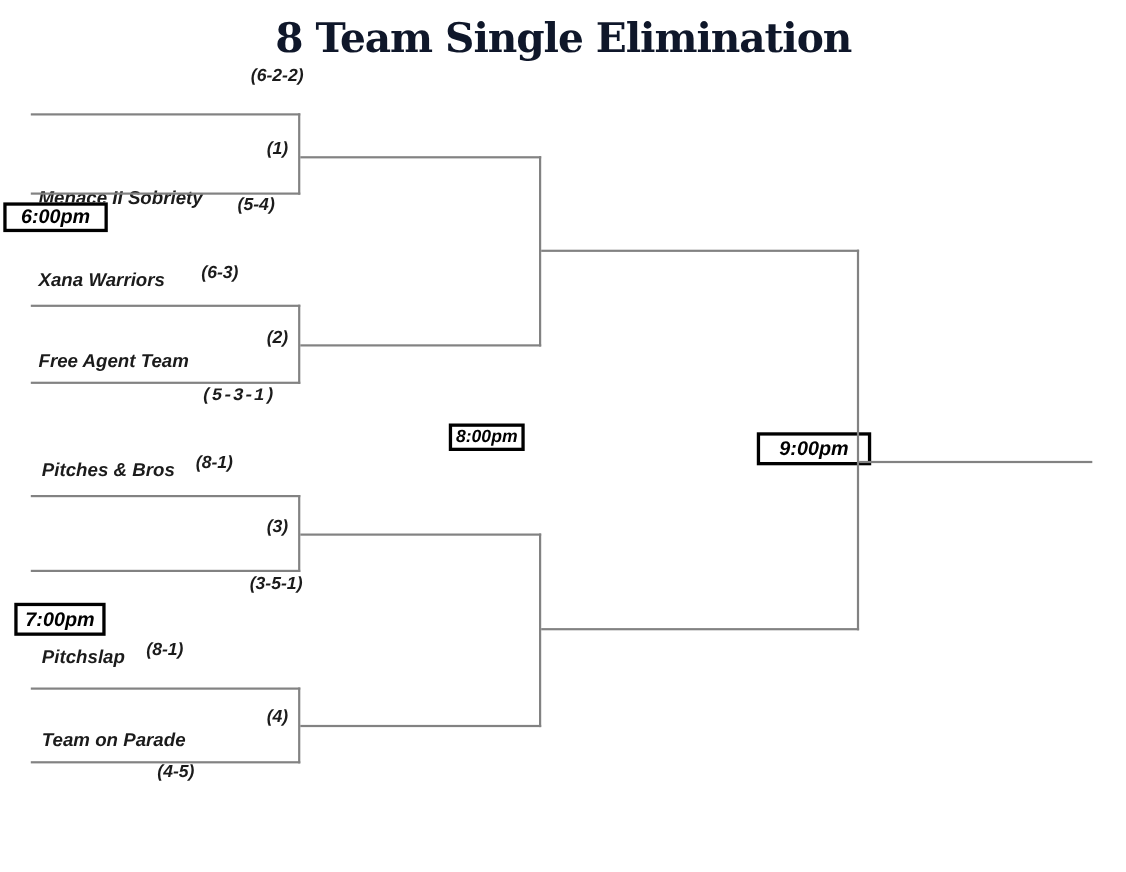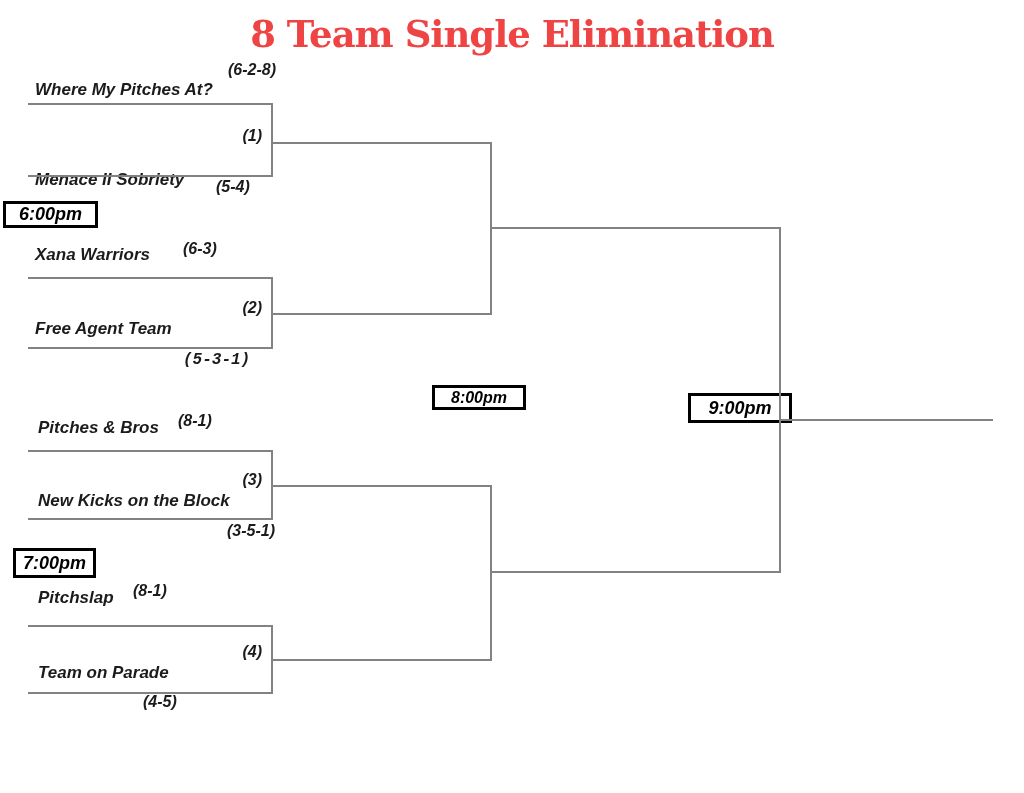--- a/index.html
+++ b/index.html
@@ -16,21 +16,21 @@
   .title {
     position: absolute;
     top: 12px;
     left: 0;
     width: 100%;
     text-align: center;
     font-family: "DejaVu Serif", serif;
     font-weight: bold;
     font-size: 37px;
     letter-spacing: -1px;
-    color: #ef4444;
+    color: #0f172a;
   }
   .hline { position: absolute; height: 2px; background: #828282; }
   .vline { position: absolute; width: 2px; background: #828282; }
   .team {
     position: absolute;
     font-size: 17px;
     font-weight: bold;
     font-style: italic;
     white-space: nowrap;
     color: #1b1b1b;
@@ -78,60 +78,58 @@
     color: #111;
   }
 </style>
 </head>
 <body>
 
 <div id="bracket">
 
   <div class="title">8 Team Single Elimination</div>
 
-  <div class="record" style="left:228px; top:61px;">(6-2-8)</div>
-  <div class="team" style="left:35px; top:80px;">Where My Pitches At?</div>
+  <div class="record" style="left:228px; top:61px;">(6-2-2)</div>
   <div class="hline" style="left:28px; top:103px; width:245px;"></div>
   <div class="gamenum" style="left:226px; top:127px;">(1)</div>
   <div class="team" style="left:35px; top:147px;margin-top:23px;">Menace II Sobriety</div>
   <div class="hline" style="left:28px; top:175px; width:245px;"></div>
   <div class="vline" style="left:271px; top:103px; height:74px;"></div>
   <div class="record" style="left:216px; top:178px;">(5-4)</div>
   <div class="hline" style="left:273px; top:142px; width:219px;"></div>
 
-  <div class="timebox" style="left:3px; top:201px; width:95px; height:27px;justify-content:center;">
+  <div class="timebox" style="left:3px; top:184px; width:95px; height:27px;justify-content:center;">
     <span>6:00pm</span>
   </div>
 
   <div class="record" style="left:183px; top:240px;">(6-3)</div>
   <div class="team" style="left:35px; top:245px;">Xana Warriors</div>
   <div class="hline" style="left:28px; top:277px; width:245px;"></div>
   <div class="gamenum" style="left:226px; top:299px;">(2)</div>
   <div class="team" style="left:35px; top:319px;">Free Agent Team</div>
   <div class="hline" style="left:28px; top:347px; width:245px;"></div>
   <div class="vline" style="left:271px; top:277px; height:72px;"></div>
   <div class="record" style="left:183px; top:351px;font-family:Liberation Mono, monospace;">(5-3-1)</div>
   <div class="hline" style="left:273px; top:313px; width:219px;"></div>
 
   <div class="vline" style="left:490px; top:142px; height:173px;"></div>
   <div class="hline" style="left:492px; top:227px; width:289px;"></div>
 
-  <div class="timebox" style="left:408px; top:385px; width:94px; height:25px; font-size:16px;margin-left:24px;">
+  <div class="timebox" style="left:408px; top:385px; width:69px; height:25px; font-size:16px;">
     <span>8:00pm</span>
   </div>
 
   <div class="timebox" style="left:688px; top:393px; width:104px; height:30px;">
     <span>9:00pm</span>
   </div>
 
   <div class="record" style="left:178px; top:412px;">(8-1)</div>
   <div class="team" style="left:38px; top:418px;">Pitches &amp; Bros</div>
   <div class="hline" style="left:28px; top:450px; width:245px;"></div>
   <div class="gamenum" style="left:226px; top:471px;">(3)</div>
-  <div class="team" style="left:38px; top:491px;">New Kicks on the Block</div>
   <div class="hline" style="left:28px; top:518px; width:245px;"></div>
   <div class="vline" style="left:271px; top:450px; height:70px;"></div>
   <div class="record" style="left:227px; top:522px;">(3-5-1)</div>
   <div class="hline" style="left:273px; top:485px; width:219px;"></div>
 
   <div class="timebox" style="left:13px; top:548px; width:83px; height:30px;">
     <span>7:00pm</span>
   </div>
 
   <div class="record" style="left:133px; top:582px;">(8-1)</div>

